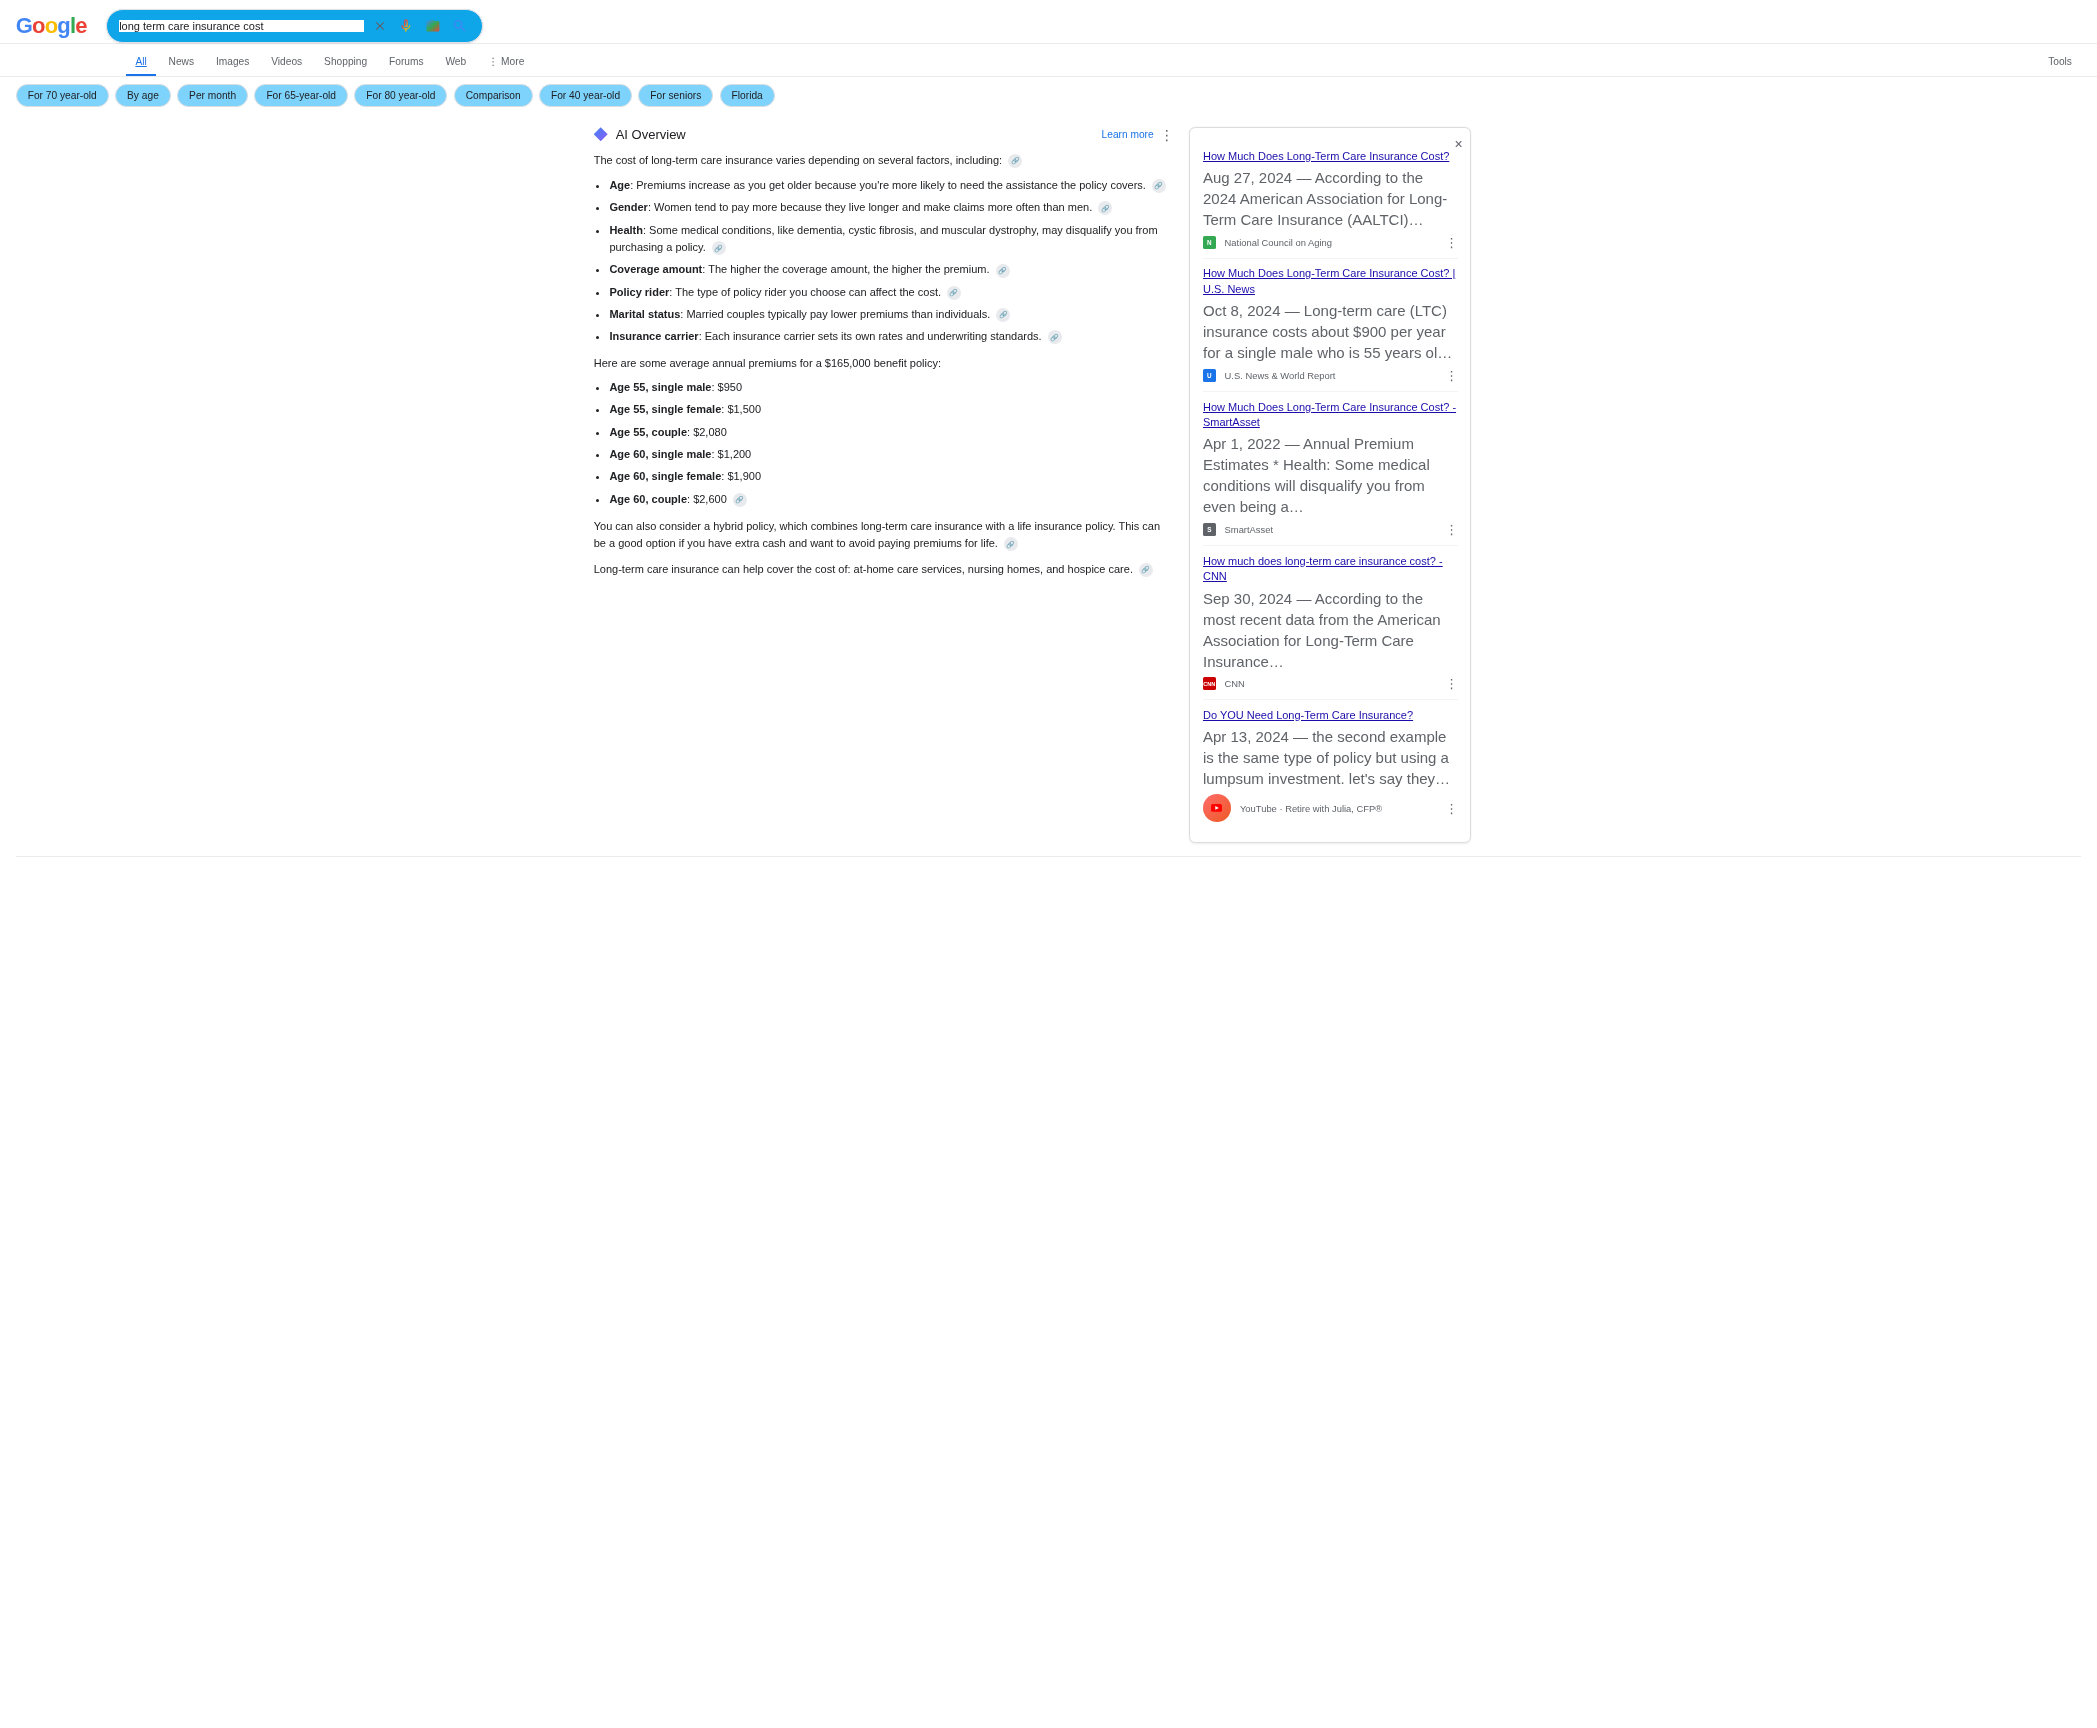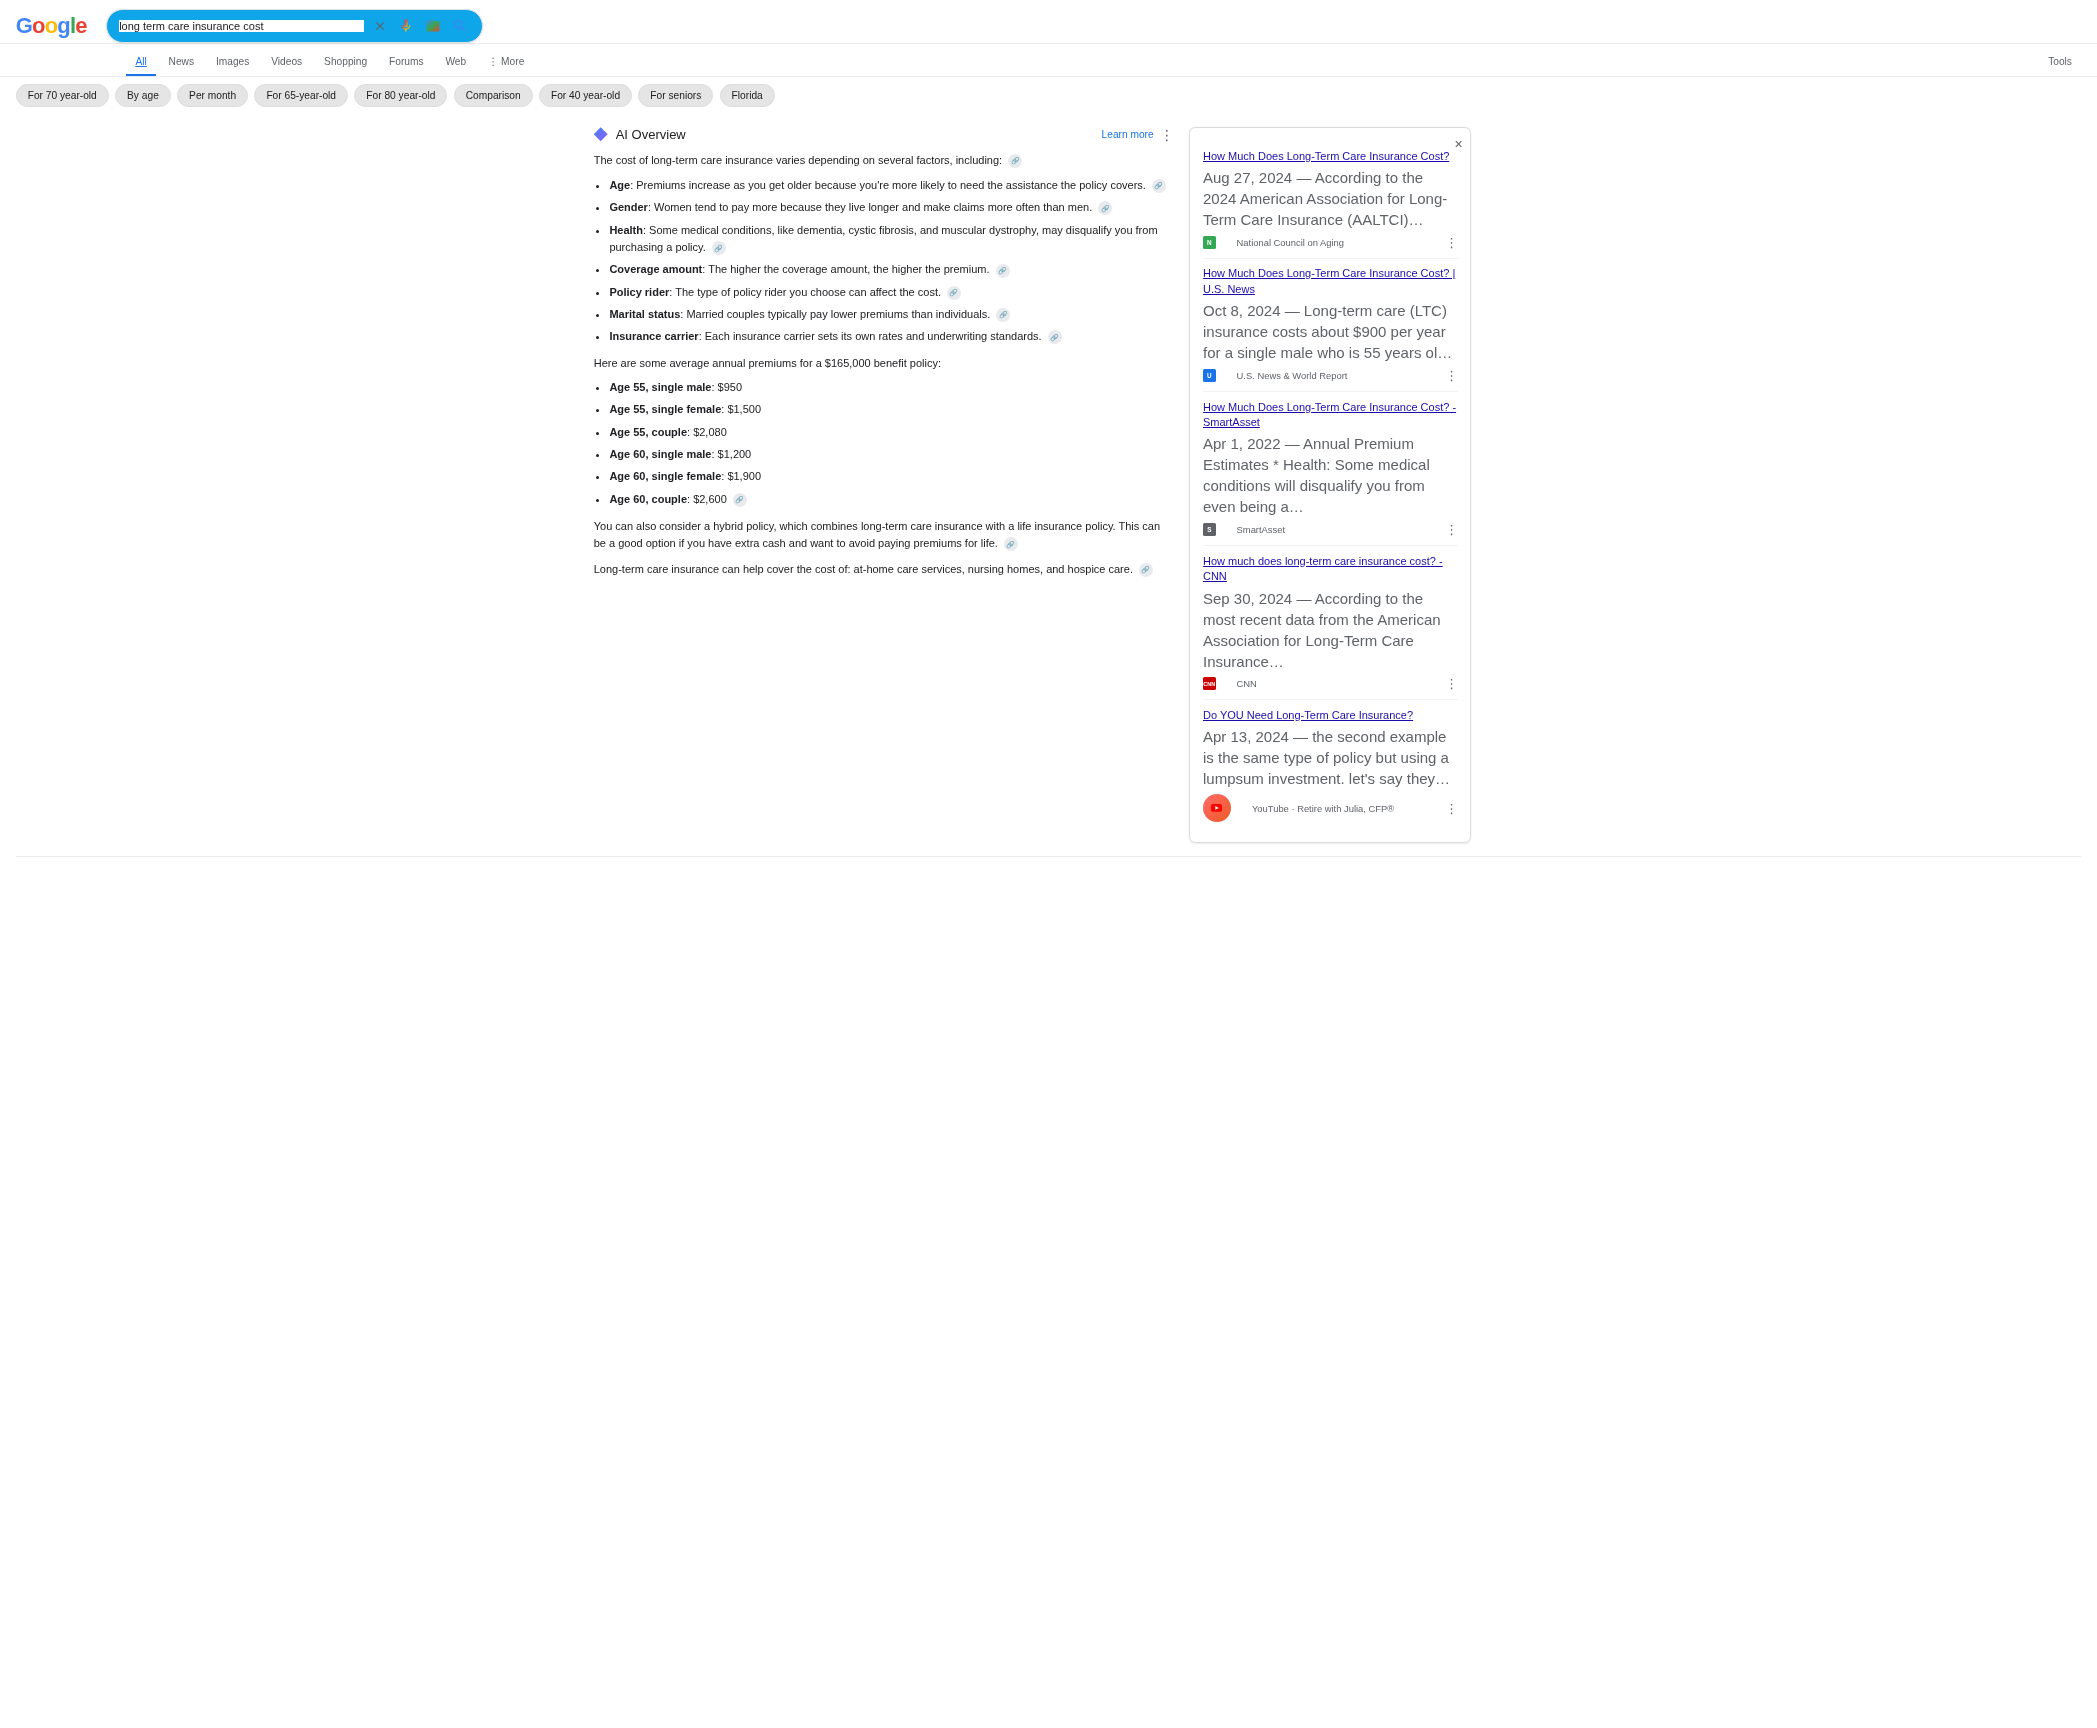--- a/index.html
+++ b/index.html
@@ -101,21 +101,21 @@
       overflow-x: auto;
     }
     .chip {
       padding: 4.7px 11px;
       border: 0.8px solid #dadce0;
       border-radius: 12.6px;
       font-size: 10.2px;
       color: #202124;
       cursor: pointer;
       white-space: nowrap;
-      background: #e5e5e5;
+      background: #7dd3fc;
       text-align: right;
     }
 
     
     .main-content {
       display: flex;
       padding: 0 15.7px;
       gap: 15.7px;
       max-width: 941px;
       margin: 0 auto;
@@ -272,21 +272,21 @@
       margin-bottom: 4.7px;
     }
     .source-meta {
       display: flex;
       align-items: center;
       justify-content: space-between;
     }
     .source-origin {
       display: flex;
       align-items: center;
-      gap: 21px;
+      gap: 9px;
       font-size: 9.4px;
       color: #5f6368;
     }
     .source-favicon {
       width: 12.6px;
       height: 12.6px;
       border-radius: 1.6px;
       background: #e8eaed;
       display: flex;
       align-items: center;

